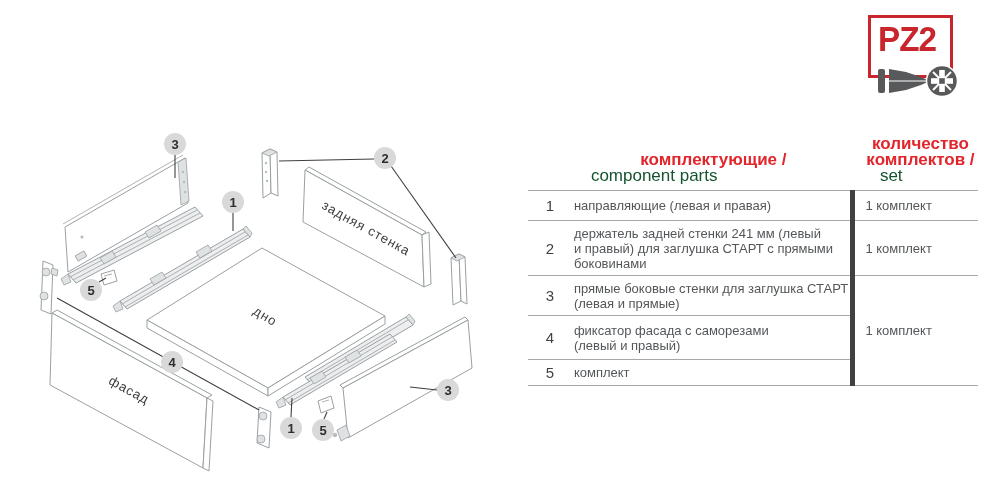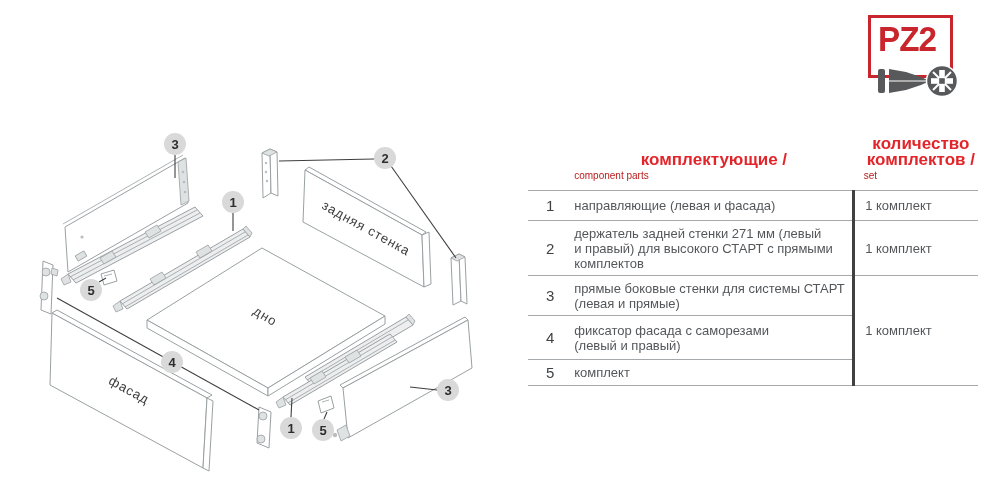--- a/index.html
+++ b/index.html
@@ -17,27 +17,27 @@
   .callout-circle{fill:#d9d9d9;}
   .callout-num{font:bold 13px "Liberation Sans",sans-serif;fill:#2e2e2e;text-anchor:middle;}
   .dlabel{font:13px "Liberation Sans",sans-serif;fill:#3c3c3c;text-anchor:middle;letter-spacing:1px;}
 
   
   #parts{position:absolute;left:528px;top:136px;width:450px;border-collapse:collapse;
          color:#54575a;font-size:13px;}
   #parts td{vertical-align:middle;padding:0;}
   #parts td.num{width:47px;text-align:center;font-size:15px;color:#3f4245;}
   #parts td.desc{width:289px;padding-left:2px;line-height:15px;}
-  #parts td.qty{width:114px;padding-left:10px;border-left:3px solid #404040;}
+  #parts td.qty{width:114px;padding-left:10px;border-left:5px solid #404040;}
   #parts tr.hdr td{border-bottom:1px solid #a6a9ab;vertical-align:bottom;padding-bottom:6px;}
   #parts tr.hdr td.qtyhdr{border-left:none;}
   #parts .bb td{border-bottom:1px solid #a6a9ab;}
   #parts .bbl td.num,#parts .bbl td.desc{border-bottom:1px solid #a6a9ab;}
   .hdr-ru{color:#e2252b;font-weight:bold;font-size:17px;line-height:16px;text-align:center;}
-  .hdr-en{color:#b91c1c;font-size:10px;line-height:16px;}
+  .hdr-en{color:#14532d;font-size:17px;line-height:16px;margin-left:17px;}
   .r1{height:30px;} .r2{height:55px;} .r3{height:40px;} .r4{height:44px;} .r5{height:26px;}
 
   
   #logo{position:absolute;left:868px;top:15px;width:85px;height:63px;
         border:3px solid #c9252c;box-sizing:border-box;}
   #logo .pz2{position:absolute;left:7px;top:1px;color:#c9252c;font-weight:bold;
         font-size:35px;letter-spacing:-1px;transform:scaleX(.95);transform-origin:left top;
         font-family:"Liberation Sans",sans-serif;}
   #logo svg{position:absolute;left:3px;top:44px;}
 </style>
@@ -207,39 +207,39 @@
       </td>
       <td class="qty qtyhdr">
         <div class="hdr-ru">количество комплектов /</div>
         <div class="hdr-en">set</div>
       </td>
     </tr>
 
     <tr class="bb r1">
       <td class="num">1</td>
       <td class="desc">
-            <div>направляющие (левая и фасада)</div>
+            <div>направляющие (левая и правая)</div>
           </td>
       <td class="qty">1 комплект</td>
     </tr>
 
     <tr class="bb r2">
       <td class="num">2</td>
       <td class="desc">
-        <div>держатель задней стенки 271 мм (левый</div>
-        <div>и правый) для высокого СТАРТ с прямыми</div>
-        <div>комплектов</div>
+        <div>держатель задней стенки 241 мм (левый</div>
+        <div>и правый) для заглушка СТАРТ с прямыми</div>
+        <div>боковинами</div>
       </td>
       <td class="qty">1 комплект</td>
     </tr>
 
     <tr class="bbl r3">
       <td class="num">3</td>
       <td class="desc">
-        <div>прямые боковые стенки для системы СТАРТ</div>
+        <div>прямые боковые стенки для заглушка СТАРТ</div>
         <div>(левая и прямые)</div>
       </td>
       <td class="qty" rowspan="3" style="border-bottom:1px solid #a6a9ab;">1 комплект</td>
     </tr>
 
     <tr class="bbl r4">
       <td class="num">4</td>
       <td class="desc">
         <div>фиксатор фасада с саморезами</div>
         <div>(левый и правый)</div>

